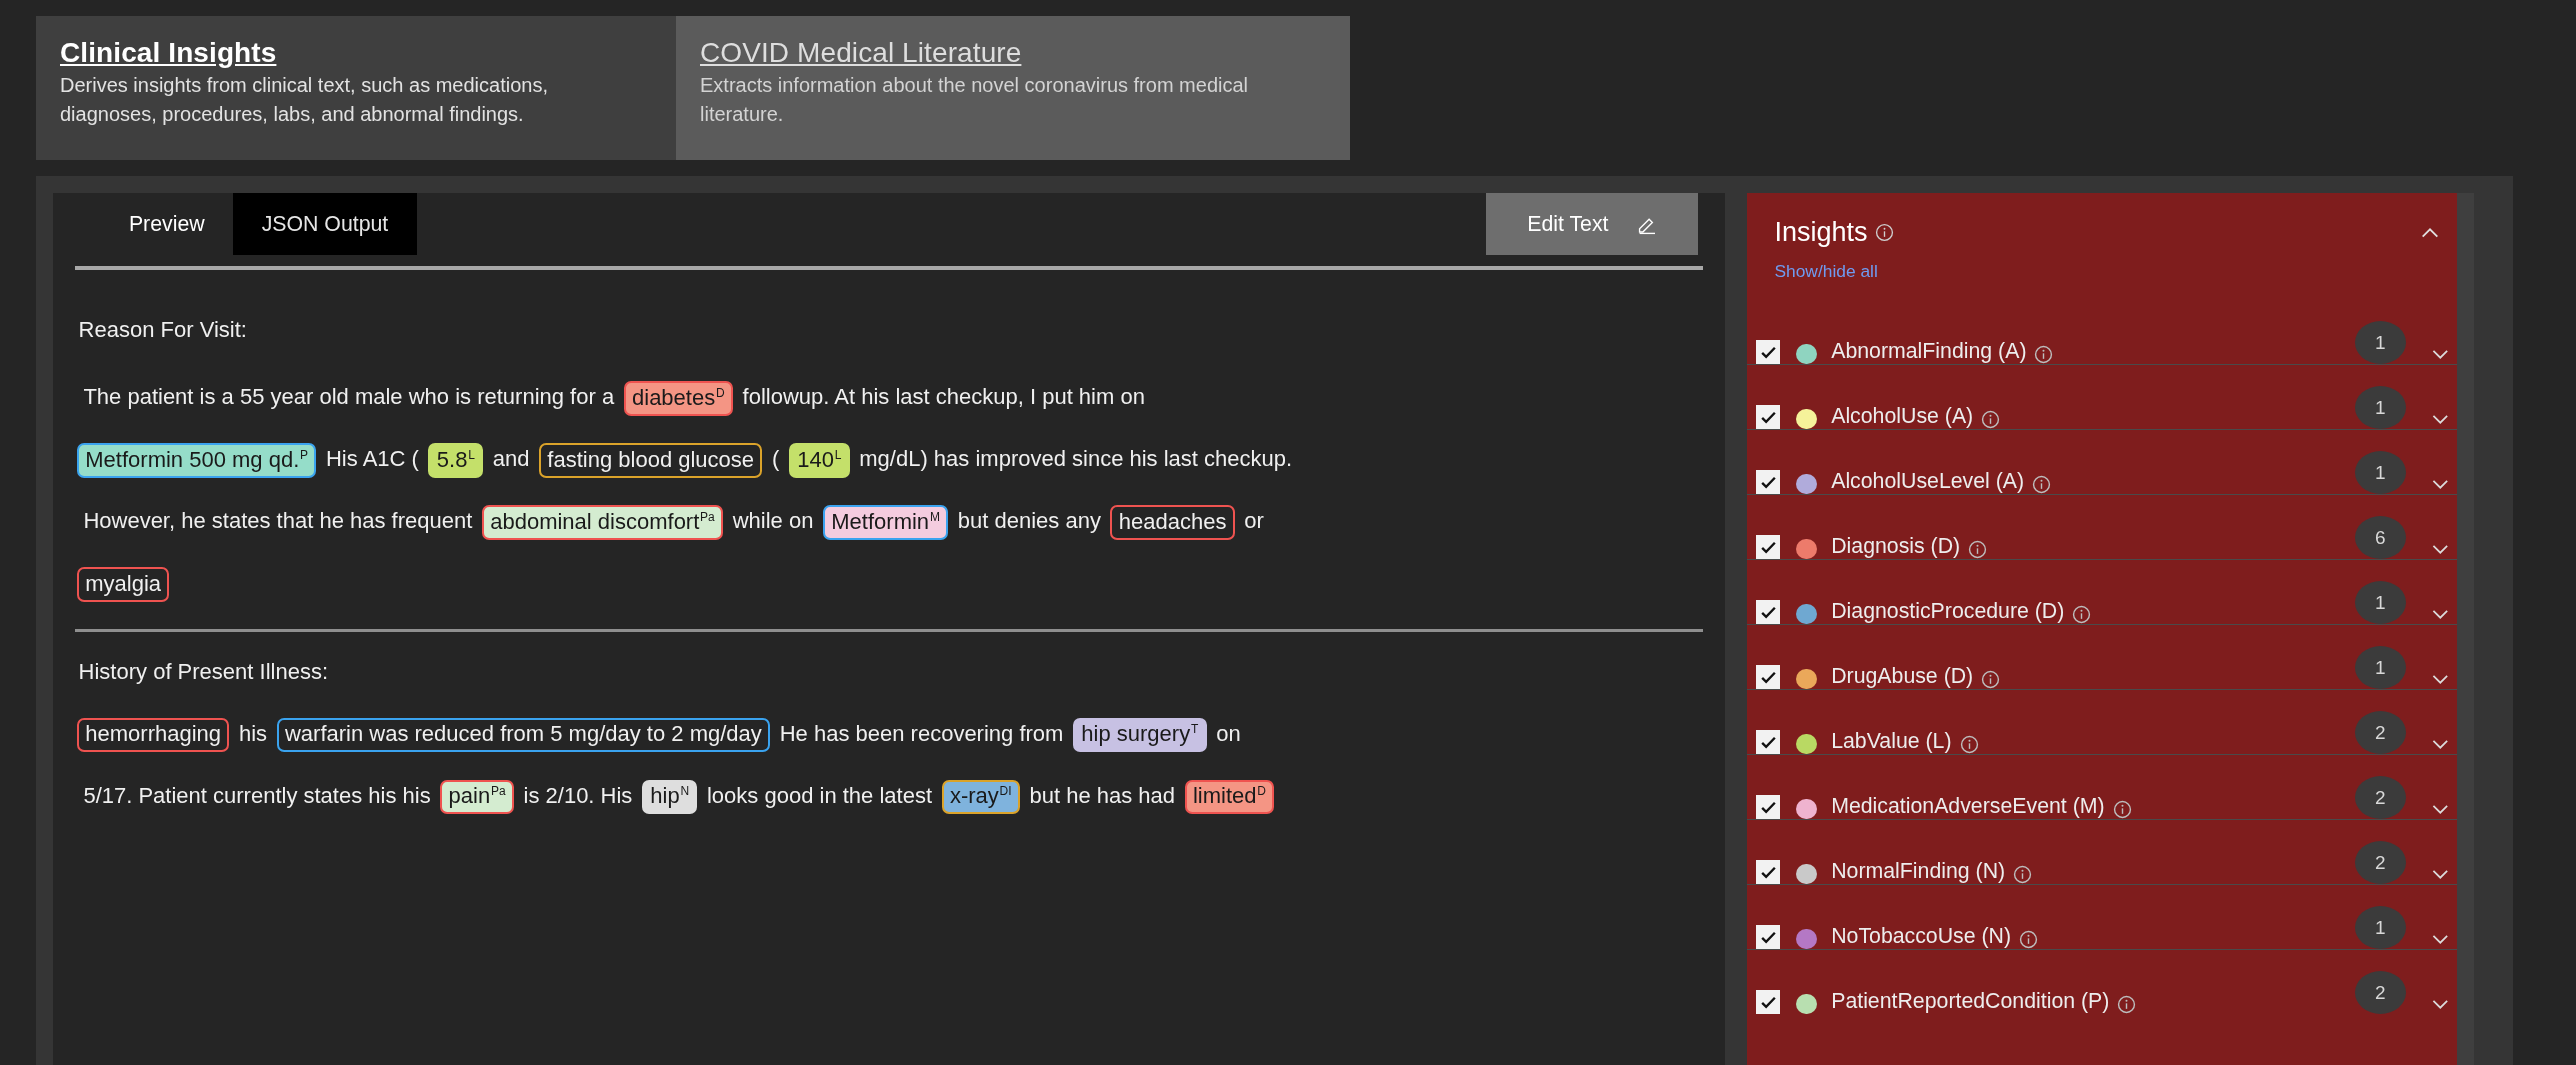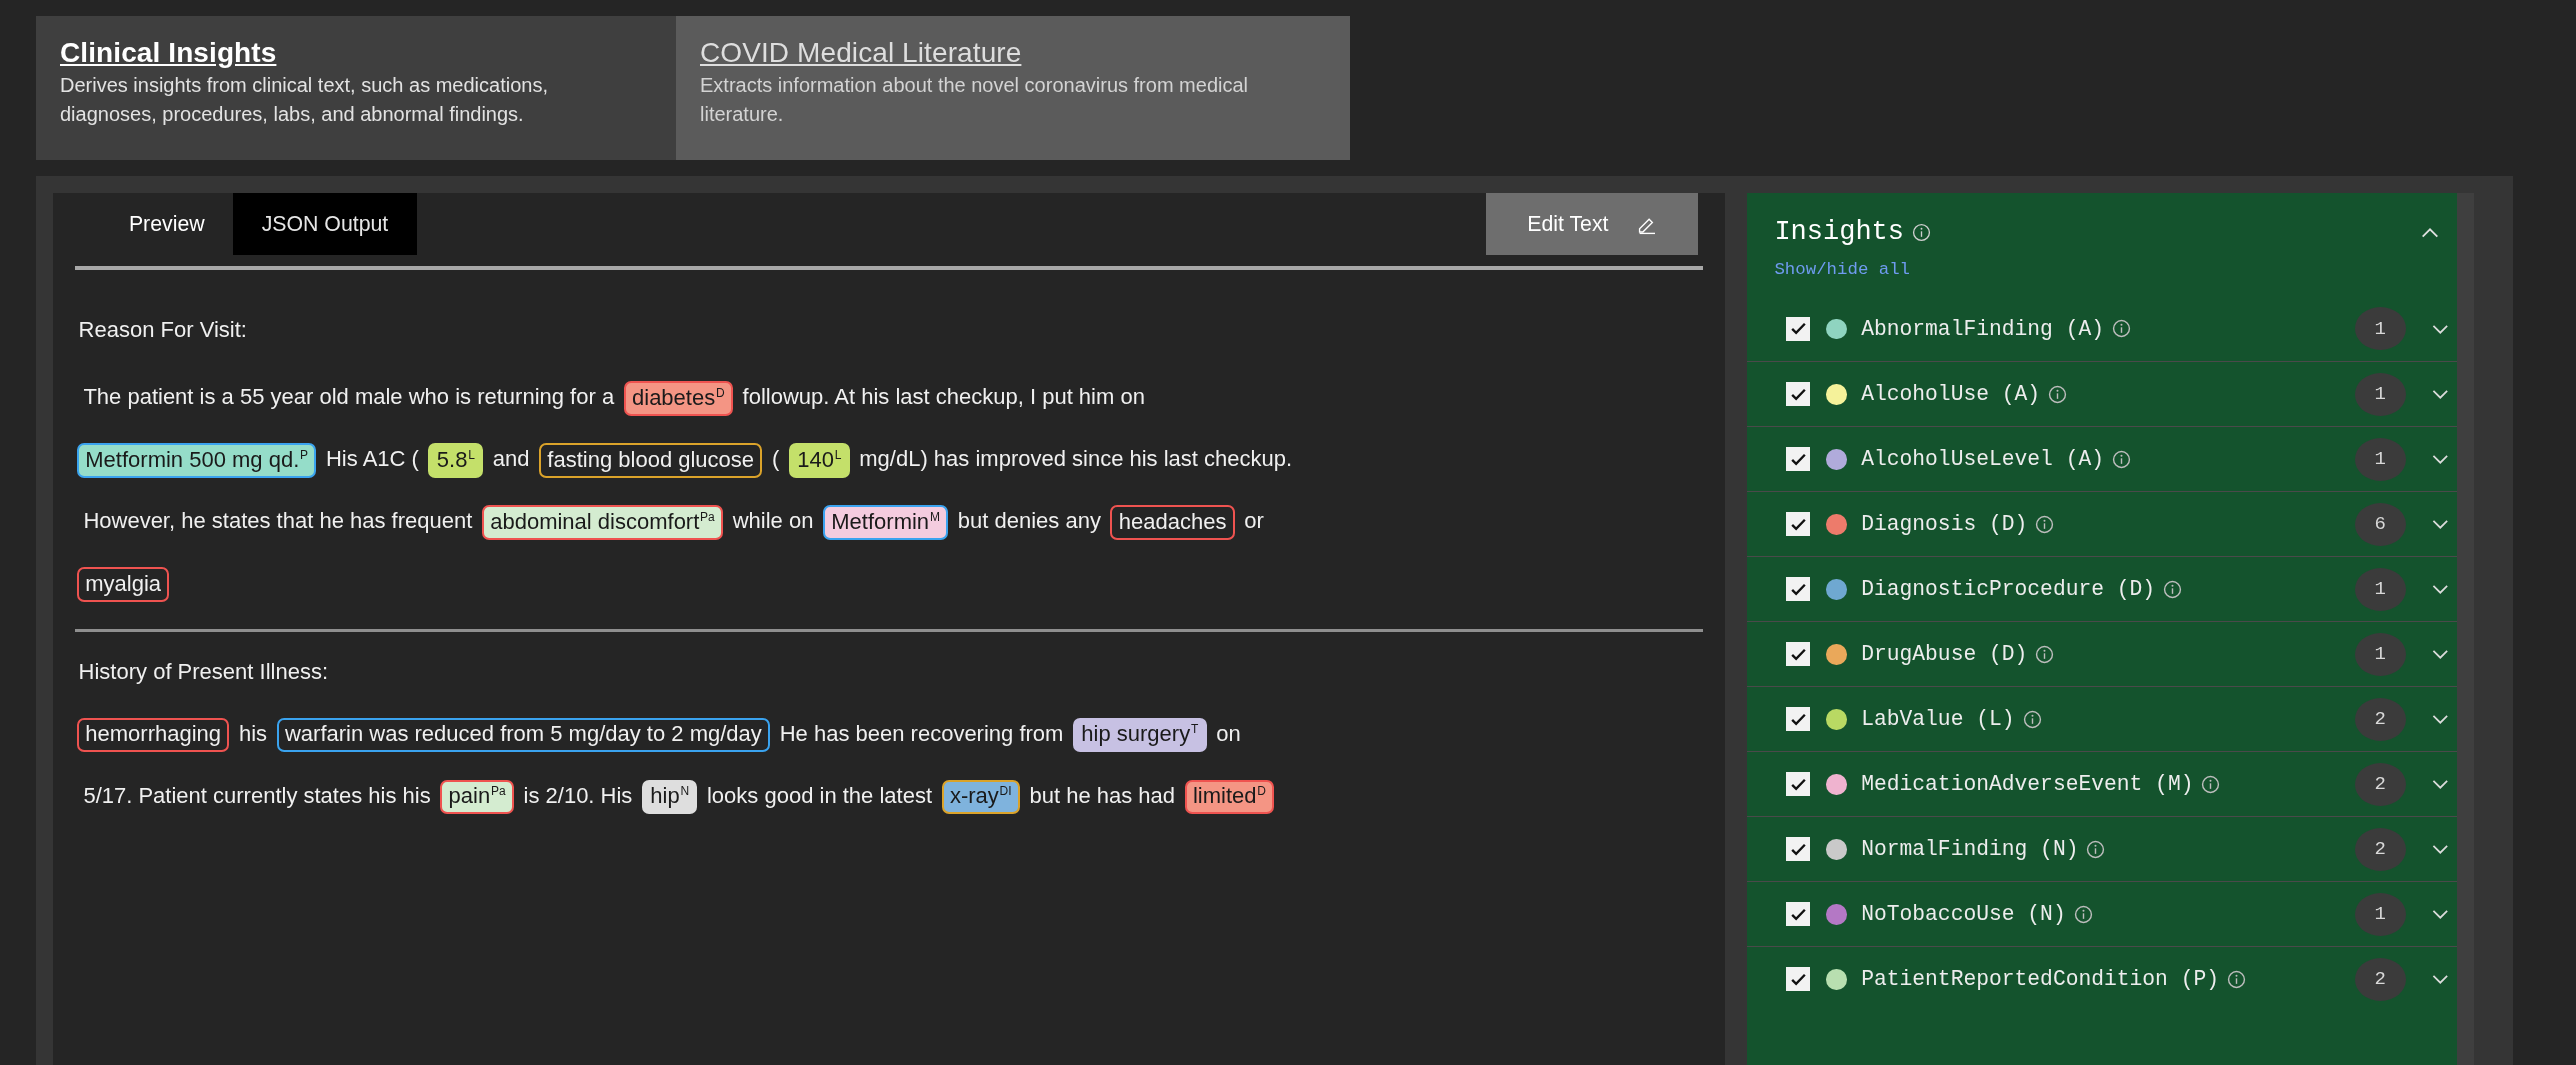--- a/index.html
+++ b/index.html
@@ -126,23 +126,22 @@
     line-height: 1;
     margin-left: 0.8px;
   }
   .ent.dark-txt { color: #1a1a1a; }
   .ent.light-txt { color: #f0f0f0; }
 
   
   .insights-pane {
     width: 727px;
     margin: 17.4px 0 0 22px;
-    background: #14532d;
-    position: relative;
-    font-family: Liberation Mono, monospace;
+    background: #7f1d1d;
+    position: relative;
   }
   .insights-header {
     display: flex; align-items: center;
     padding: 24px 27px 0 27px;
     position: relative;
   }
   .insights-title {
     font-size: 27px; color: #ffffff;
   }
   .info-ico {
@@ -155,22 +154,22 @@
   }
   .showhide {
     margin: 12.7px 0 0 27px;
     font-size: 17.4px;
     color: #6f9bf0;
     cursor: pointer;
   }
   .ins-list { margin-top: 17.4px; }
   .ins-row {
     height: 65px;
-    display: flex; align-items: center;
-    padding: 0 24px 0 39px;
+    display: flex; align-items: flex-end;
+    padding: 0 24px 0 9px;
     border-top: 1.6px solid #4a4a4a;
     position: relative;
   }
   .ins-row:first-child { border-top: none; }
   .cbx {
     width: 24px; height: 24px;
     background: #f2f2f2;
     display: flex; align-items: center; justify-content: center;
     flex: 0 0 auto;
   }

